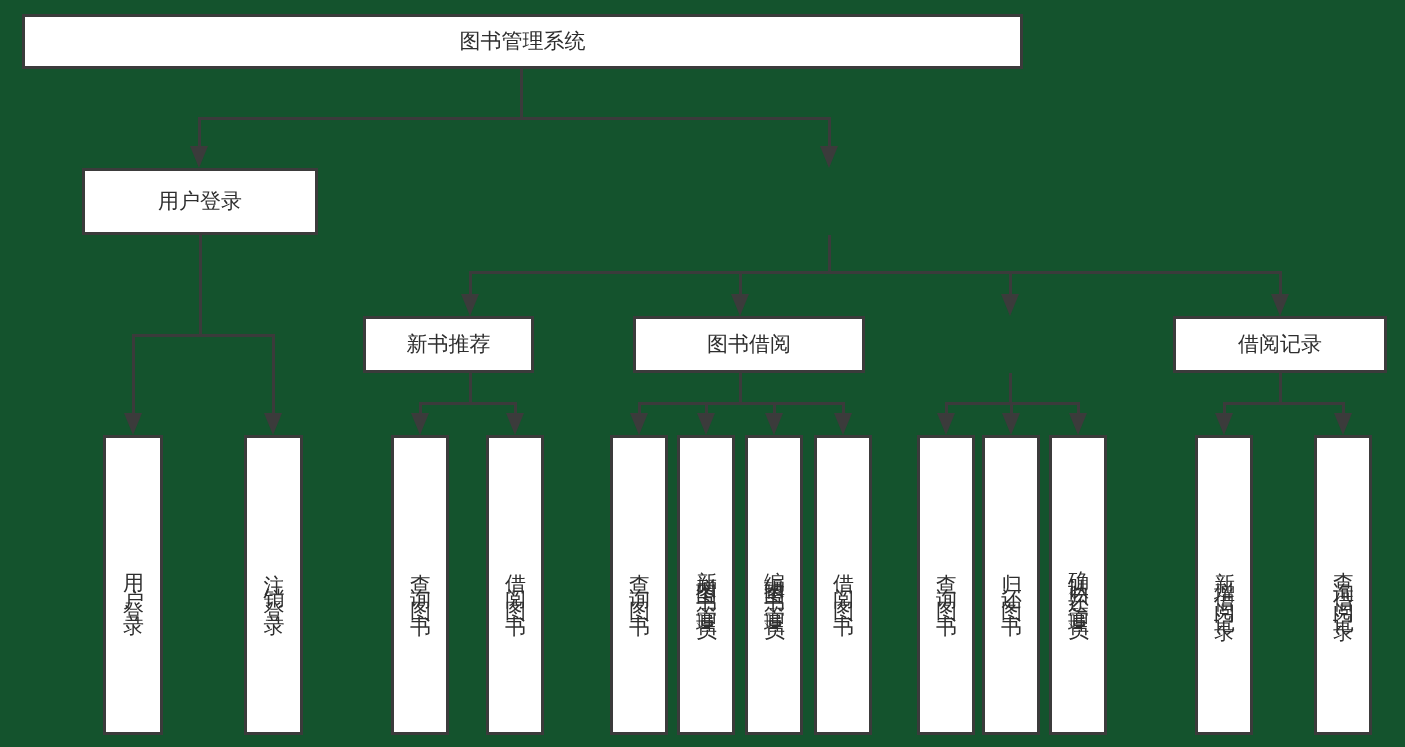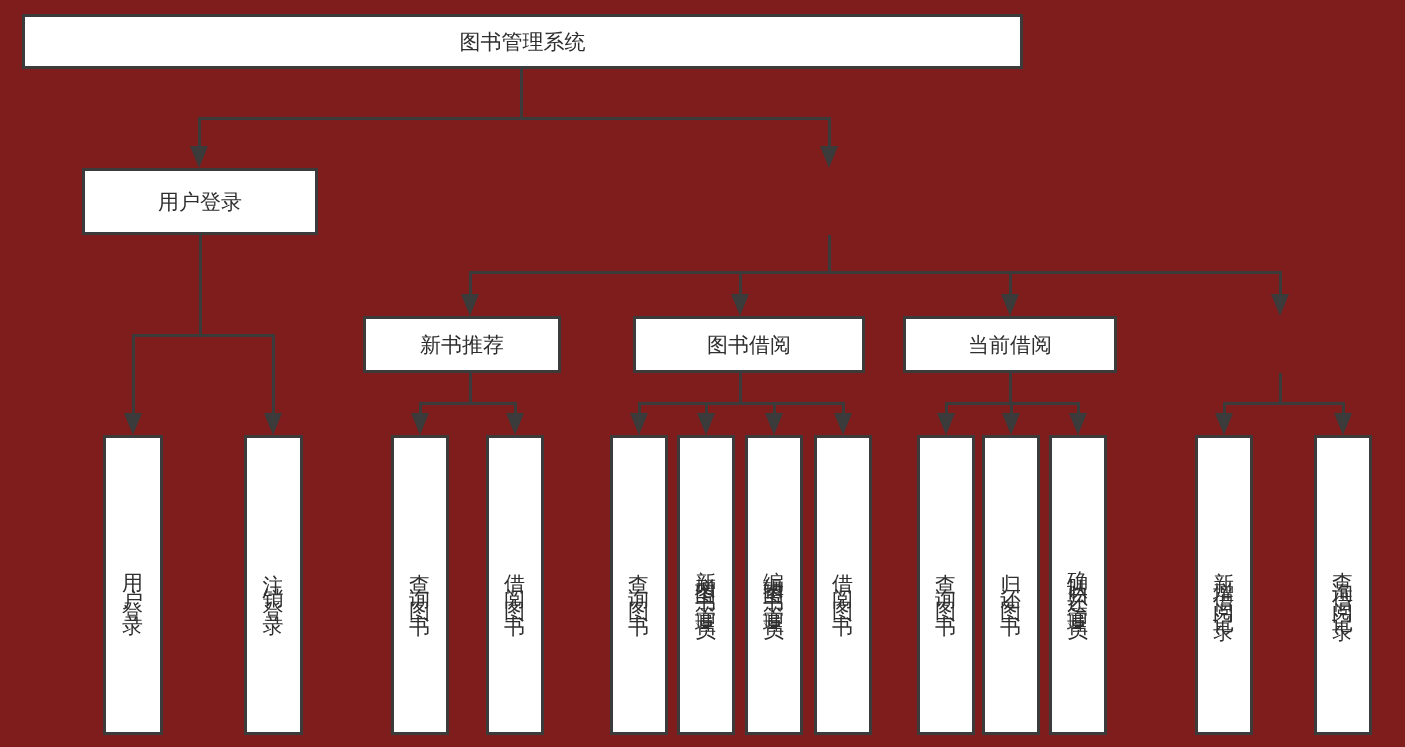--- a/index.html
+++ b/index.html
@@ -1,18 +1,18 @@
 <!DOCTYPE html>
 <html><head>
 <meta charset="utf-8">
 <style>
   html,body{margin:0;padding:0;background:#fff;}
   #stage{
-    position:relative;width:1405px;height:747px;background:#7f1d1d;
-    font-family:Liberation Sans, sans-serif;color:#2e2e2e;overflow:hidden;
+    position:relative;width:1405px;height:747px;background:#14532d;
+    font-family:Liberation Serif, serif;color:#2e2e2e;overflow:hidden;
   }
   .box{
     position:absolute;box-sizing:border-box;background:#ffffff;
     border:3px solid #3b3b3b;display:flex;align-items:center;justify-content:center;
     font-size:21px;color:#2e2e2e;text-align:center;line-height:1;
   }
   .vbox{
     writing-mode:vertical-rl;text-orientation:mixed;
   }
   .ls-lg{letter-spacing:14px;}
@@ -58,23 +58,23 @@
   <div class="hl" style="left:469px;top:271px;width:813px"></div>
   <div class="vl" style="left:469px;top:271px;height:27px"></div>
   <div class="ah" style="left:461px;top:294px"></div>
   <div class="vl" style="left:739px;top:271px;height:27px"></div>
   <div class="ah" style="left:731px;top:294px"></div>
   <div class="vl" style="left:1009px;top:271px;height:27px"></div>
   <div class="ah" style="left:1001px;top:294px"></div>
   <div class="vl" style="left:1279px;top:271px;height:27px"></div>
   <div class="ah" style="left:1271px;top:294px"></div>
 
-  <div class="box" style="left:363px;top:316px;width:198px;height:57px">新书推荐</div>
+  <div class="box" style="left:363px;top:316px;width:171px;height:57px">新书推荐</div>
   <div class="box" style="left:633px;top:316px;width:232px;height:57px">图书借阅</div>
-  <div class="box" style="left:903px;top:316px;width:214px;height:57px">当前借阅</div>
+  <div class="box" style="left:1173px;top:316px;width:214px;height:57px">借阅记录</div>
 
   <div class="vl" style="left:469px;top:373px;height:31px"></div>
   <div class="hl" style="left:419px;top:402px;width:98px"></div>
   <div class="vl" style="left:419px;top:402px;height:16px"></div>
   <div class="ah" style="left:411px;top:413px"></div>
   <div class="vl" style="left:514px;top:402px;height:16px"></div>
   <div class="ah" style="left:506px;top:413px"></div>
 
   <div class="vl" style="left:739px;top:373px;height:31px"></div>
   <div class="hl" style="left:638px;top:402px;width:207px"></div>

